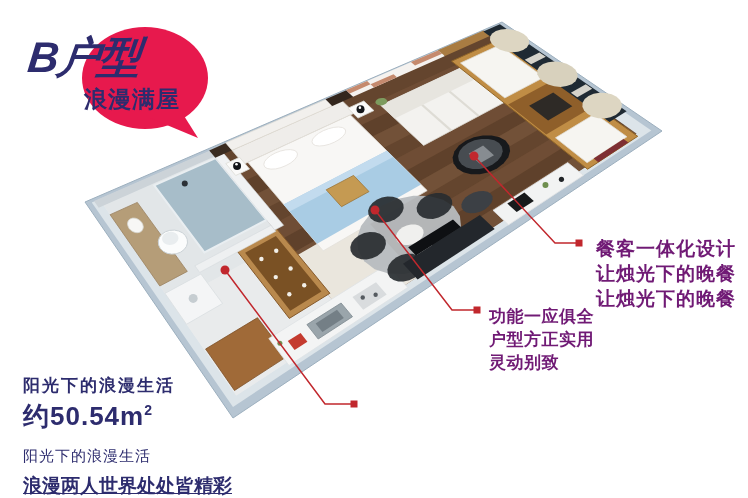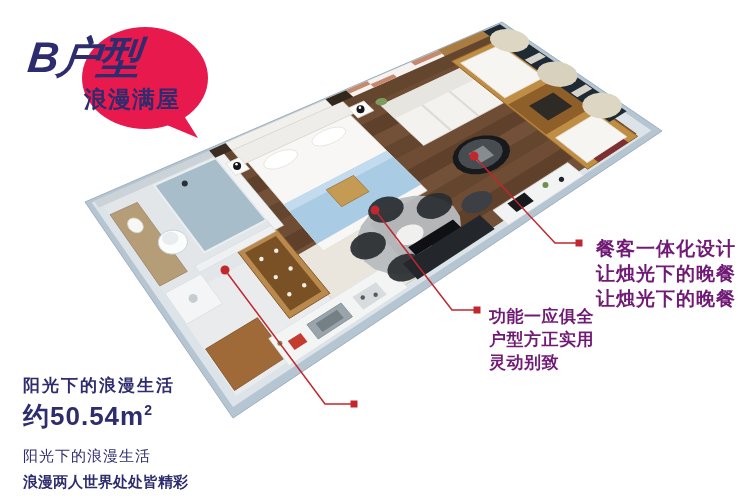--- a/index.html
+++ b/index.html
@@ -25,21 +25,21 @@
   #ct-dining{left:596px;top:236px;font-size:19px;line-height:25px;letter-spacing:1px;}
   #ct-layout{left:489px;top:305px;font-size:17px;line-height:23px;letter-spacing:0.5px;}
   #ct-bath{left:364px;top:394px;font-size:17px;line-height:25px;letter-spacing:0.5px;}
 
   
   .summary{position:absolute;left:23px;top:374px;color:#2d2c6e;}
   .sum-rooms{font-size:17px;font-weight:bold;letter-spacing:2px;white-space:nowrap;}
   .sum-area{font-size:26px;font-weight:900;letter-spacing:1px;margin-top:2px;white-space:nowrap;}
   .sum-area sup{font-size:14px;}
   .sum-tag1{font-size:15px;font-weight:400;margin-top:13px;letter-spacing:1px;white-space:nowrap;}
-  .sum-tag2{font-size:15px;font-weight:600;margin-top:7px;letter-spacing:0px;white-space:nowrap;}
+  .sum-tag2{font-size:19px;font-weight:600;margin-top:7px;letter-spacing:0px;white-space:nowrap;text-decoration:underline;}
 </style>
 </head>
 <body>
 
 <div class="poster">
 
   <svg id="plan" viewBox="0 0 748 498">
       <polygon points="85.0,202.0 502.0,22.0 662.0,131.0 233.0,418.0" fill="#b6c5d2" stroke="#9cafbe" stroke-width="1"></polygon>
       <polygon points="91.8,202.4 498.9,25.5 651.3,130.6 233.0,407.0" fill="#dce4e9"></polygon>
       <polygon points="103.7,205.5 494.1,33.0 636.6,133.7 236.2,395.6" fill="#e8ebed"></polygon>

